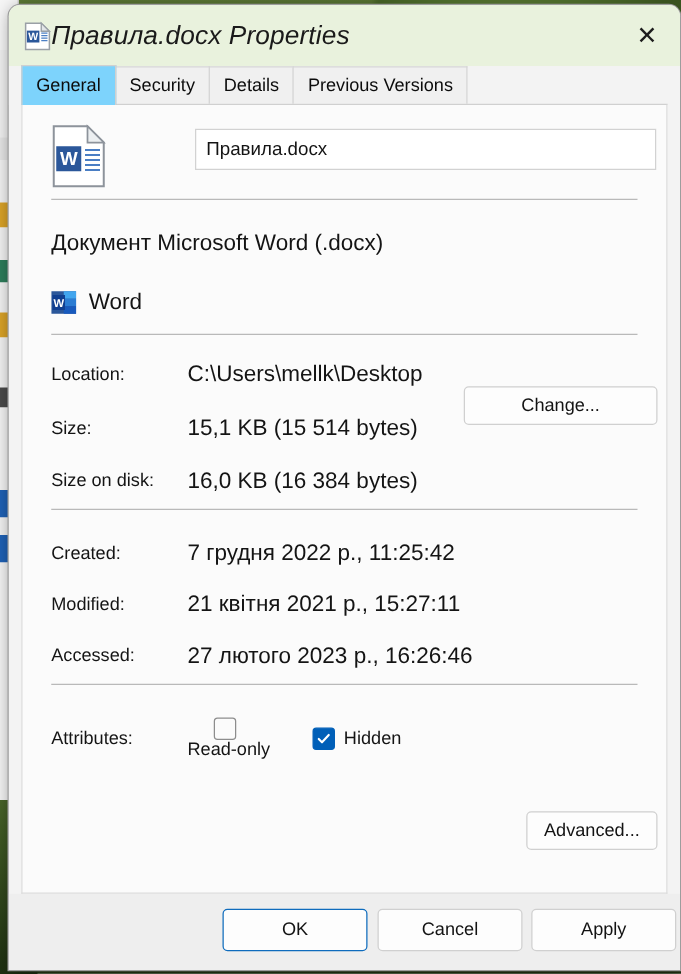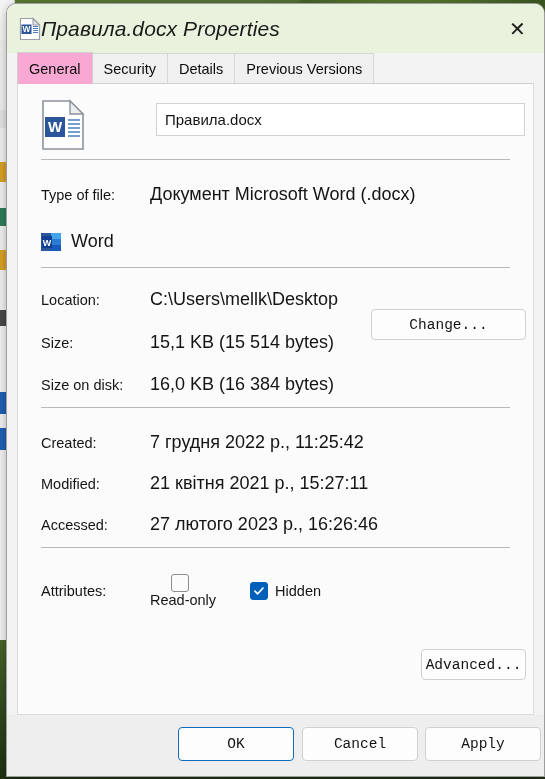--- a/index.html
+++ b/index.html
@@ -102,21 +102,21 @@
     font-size: 14.5px;
     color: #0c0c0c;
     background: #f0f0f0;
     border: 1px solid #d6d6d6;
     border-bottom: none;
     margin-right: -1px;
     cursor: default;
     position: relative;
   }
   .tab.active {
-    background: #f9a8d4;
+    background: #7dd3fc;
     border-color: #d0d0d0;
     z-index: 3;
     height: 31px;
   }
 
   
   #content {
     flex: 1 1 auto;
     background: #fbfbfb;
     border: 1px solid #dcdcdc;
@@ -171,21 +171,21 @@
   }
 
   
   .pushbtn {
     box-sizing: border-box;
     background: #fdfdfd;
     border: 1px solid #d0d0d0;
     border-radius: 4px;
     font-size: 14.5px;
     color: #131313;
-    font-family: Liberation Mono, monospace;
+    font-family: Liberation Sans, sans-serif;
     display: flex;
     align-items: center;
     justify-content: center;
     cursor: default;
   }
 
   #change-button   { position: absolute; left: 353px; top: 225px; width: 155px; height: 31px; }
   #advanced-button { position: absolute; left: 403px; top: 565px; width: 105px; height: 31px; }
 
   
@@ -305,21 +305,20 @@
       </svg>
     </div>
 
     <div id="namefield">
       <span>Правила.docx</span>
     </div>
 
     <hr class="sep" style="top:75px;">
 
     <div class="row" style="top:100px;">
-      <div class="lbl">Type of file:</div>
       <div class="val">Документ Microsoft Word (.docx)</div>
     </div>
 
     <div class="row" style="top:147px;">
       <div id="openswith-icon">
         <svg width="20" height="20" viewBox="0 0 20 20">
           <rect x="0" y="1" width="20" height="18" fill="#2b579a"></rect>
           <rect x="10" y="1" width="10" height="6" fill="#41a5ee"></rect>
           <rect x="10" y="7" width="10" height="6" fill="#2b7cd3"></rect>
           <rect x="10" y="13" width="10" height="6" fill="#185abd"></rect>

